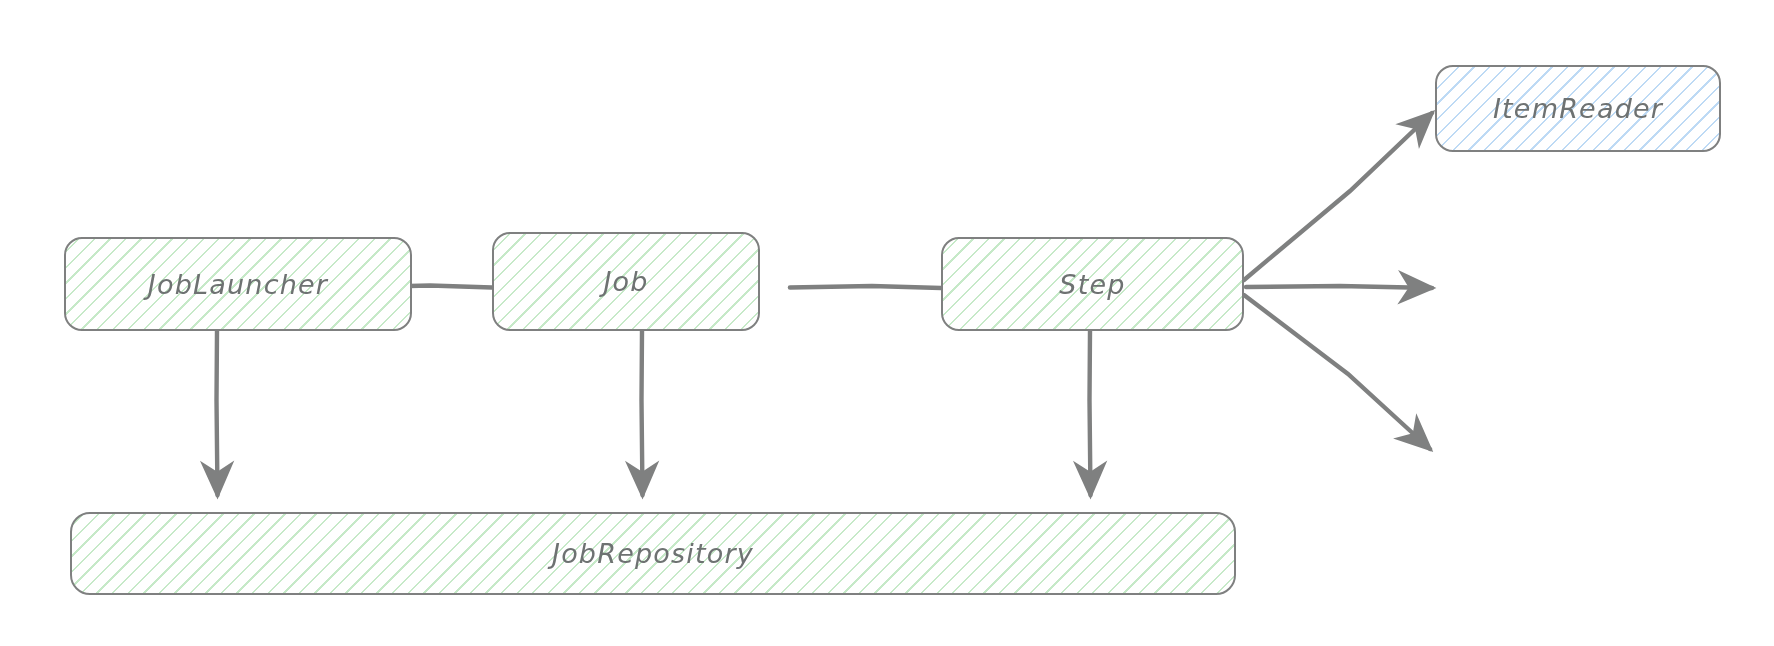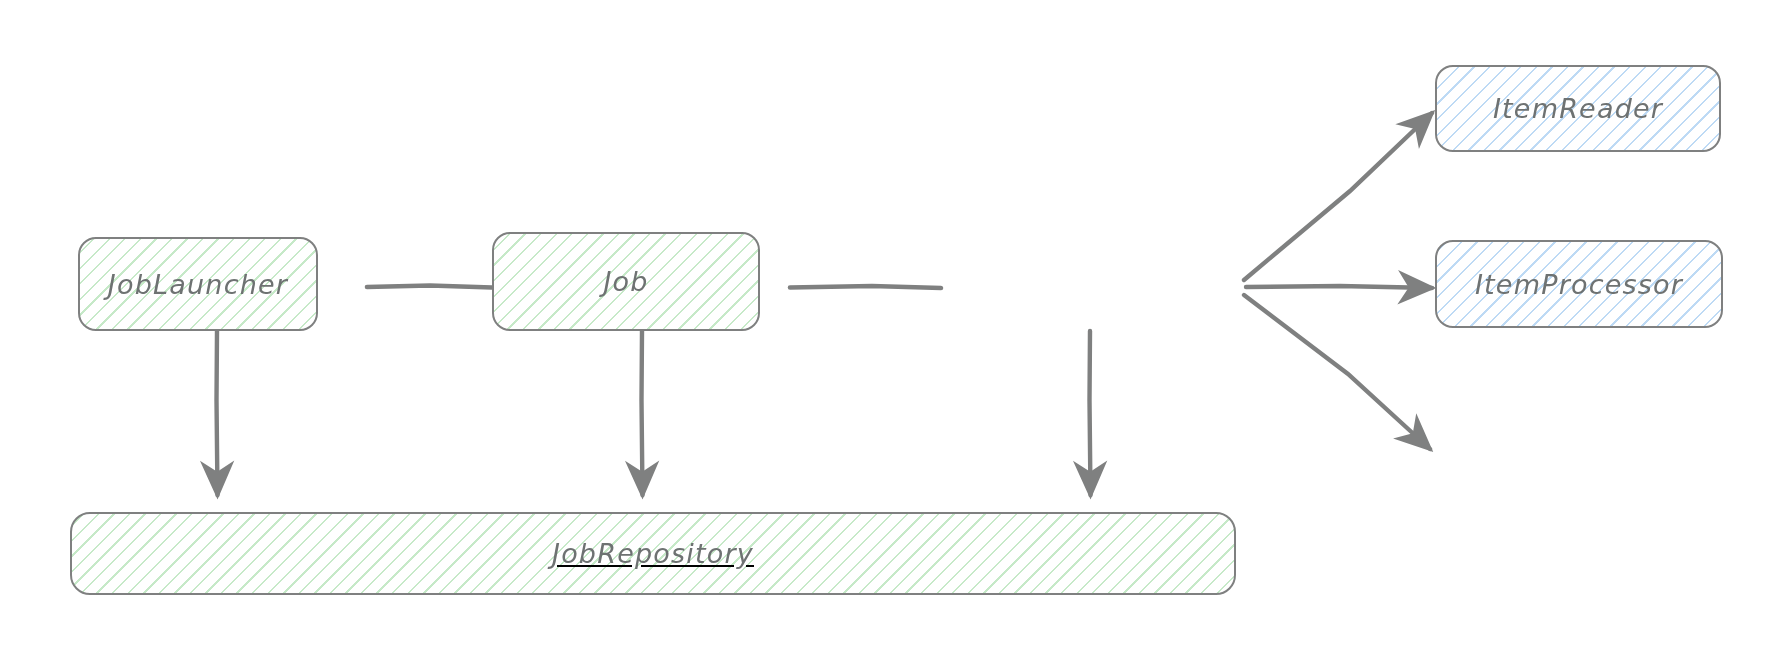--- a/index.html
+++ b/index.html
@@ -94,35 +94,35 @@
 
     <path d="M 1090 331 L 1089.5 400 L 1090.5 495" fill="none" stroke="#7f8080" stroke-width="4.4" stroke-linecap="round" marker-end="url(#arrowhead)"></path>
 
     <path d="M 1244 280 L 1350 191 L 1432 113" fill="none" stroke="#7f8080" stroke-width="4.4" stroke-linecap="round" marker-end="url(#arrowhead)"></path>
 
     <path d="M 1246 287 L 1340 286 L 1432 288" fill="none" stroke="#7f8080" stroke-width="4.4" stroke-linecap="round" marker-end="url(#arrowhead)"></path>
 
     <path d="M 1244 295 L 1348 374 L 1430 449" fill="none" stroke="#7f8080" stroke-width="4.4" stroke-linecap="round" marker-end="url(#arrowhead)"></path>
   </svg>
 
-  <div class="node green" style="left:78px; top:237px; width:240px; height:94px;">
+  <div class="node green" style="left:64px; top:237px; width:348px; height:94px;">
     <span class="label">JobLauncher</span>
   </div>
 
   <div class="node green" style="left:492px; top:232px; width:268px; height:99px;">
     <span class="label">Job</span>
   </div>
 
+  <div class="node green" style="left:941px; top:237px; width:303px; height:94px;">
+    <span class="label">Step</span>
+  </div>
 
-  <div class="node green wide" style="left:70px; top:512px; width:1166px; height:83px; border-radius:20px;text-decoration:underline;">
+  <div class="node green wide" style="left:70px; top:512px; width:1166px; height:83px; border-radius:20px;">
     <span class="label">JobRepository</span>
   </div>
 
   <div class="node blue" style="left:1435px; top:65px; width:286px; height:87px;align-items:center;">
     <span class="label">ItemReader</span>
   </div>
 
-  <div class="node blue" style="left:1435px; top:240px; width:288px; height:88px;">
-    <span class="label">ItemProcessor</span>
-  </div>
 
 
 </div>
 
 </body></html>

